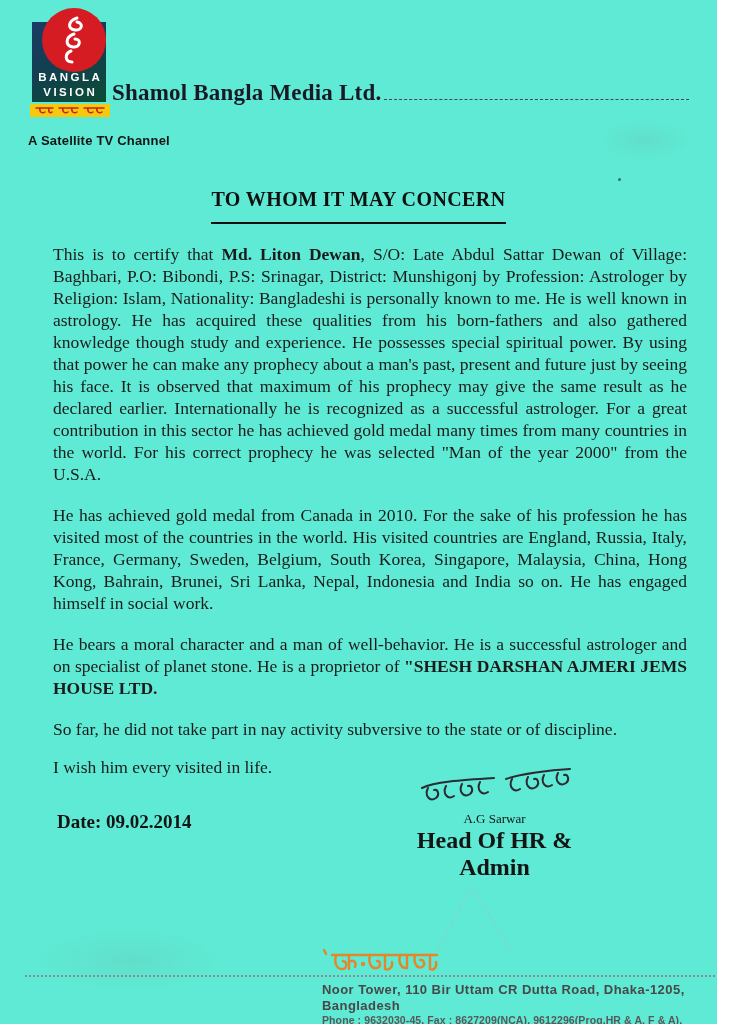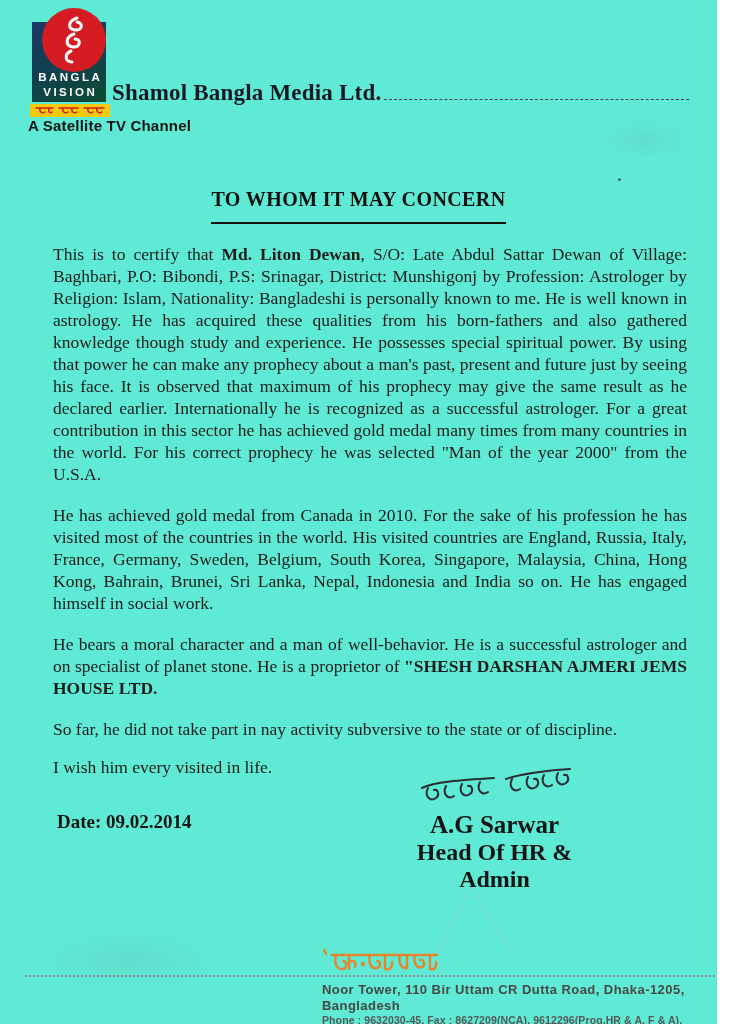--- a/index.html
+++ b/index.html
@@ -25,23 +25,23 @@
     position:absolute; left:0; right:0; bottom:3px; z-index:2;
     text-align:center; color:#ffffff;
     font-family:"Liberation Sans", sans-serif; font-weight:bold;
     font-size:11.5px; line-height:1.25; letter-spacing:2.5px; text-indent:2.5px;
   }
   .logo-strip {
     margin-top:2px; margin-left:2px; width:80px; height:13px;
     background:#f6c80e; display:flex; align-items:center; justify-content:center;
   }
   .logo-channel {
-    margin-top:0; white-space:nowrap;
+    margin-top:16px; white-space:nowrap;
     font-family:"Liberation Sans", sans-serif; font-weight:bold;
-    font-size:15px; color:#141414; letter-spacing:0.2px;
+    font-size:13px; color:#141414; letter-spacing:0.2px;
   }
   .company-row {
     position:absolute; left:112px; top:78px; right:28px;
     display:flex; align-items:baseline;
   }
   .company-name {
     font-family:"Liberation Serif", serif; font-weight:bold;
     font-size:23px; color:#1a1824; letter-spacing:0.2px; white-space:nowrap;
   }
   .company-rule {
@@ -64,21 +64,21 @@
     font-size:17.5px; line-height:22px; text-align:justify; color:#1b1b1b;
   }
   .letter p { margin:0 0 19px 0; }
   .letter p.p4 { margin-bottom:16px; }
   .letter b { font-weight:bold; }
 
   
   .date-line { position:absolute; left:57px; top:811px; font-weight:bold; font-size:19px; color:#141414; }
   .sig-block { position:absolute; left:392px; top:766px; width:205px; text-align:center; }
   .sig-script { display:block; margin:0 auto 1px auto; }
-  .sig-name  { font-weight:bold; font-size:25px; color:#141414; }
+  .sig-name  { font-weight:normal; font-size:13px; color:#141414; }
   .sig-role  { font-weight:bold; font-size:24px; color:#141414; }
 
   
   .fold-mark { position:absolute; left:425px; top:885px; opacity:0.35; }
 
   
   .footer-wordmark { position:absolute; left:322px; top:948px; }
   .footer-rule {
     position:absolute; left:25px; right:0; top:975px; height:2px;
     background:repeating-linear-gradient(90deg,#8e8e8e 0 2px, transparent 2px 4px);

